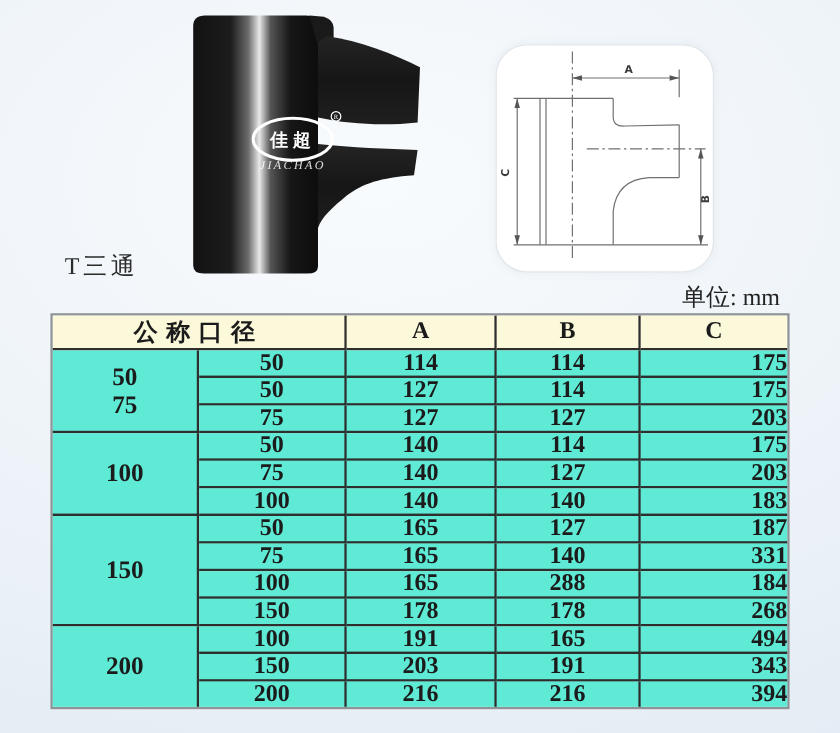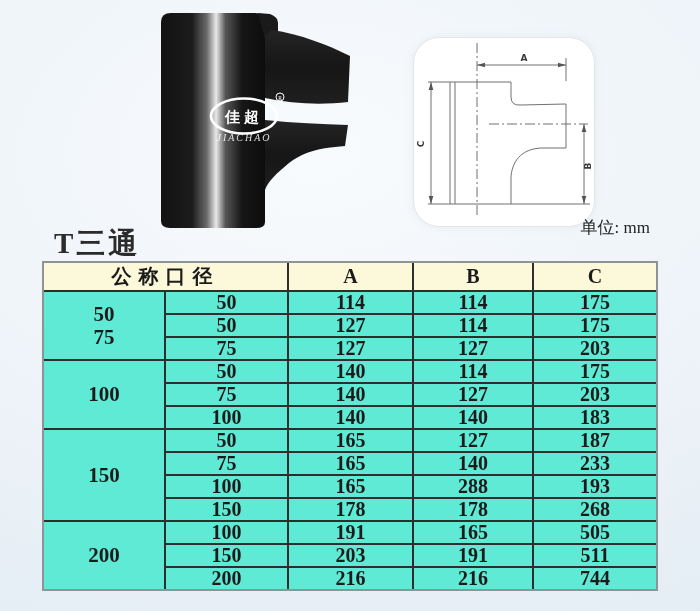--- a/index.html
+++ b/index.html
@@ -13,44 +13,44 @@
   
   .diagram-card{
     position:absolute;left:413px;top:37px;width:180px;height:188px;
     background:#ffffff;border:1px solid #e3e6e9;border-radius:26px;
     box-shadow:0 0 8px rgba(120,140,160,0.10);
   }
   .diagram-card svg{position:absolute;left:0;top:0;}
   .dim-label{font-family:"DejaVu Sans","Liberation Sans",sans-serif;font-size:9px;font-weight:bold;fill:#3a3a3a;}
   
   .doc-title{
-    position:absolute;left:54px;top:224px;font-size:29px;letter-spacing:3px;color:#2b2b2b;font-weight:bold;
+    position:absolute;left:54px;top:208px;font-size:20px;letter-spacing:3px;color:#2b2b2b;
   }
   .unit-label{
-    position:absolute;right:50px;top:216px;font-size:17px;color:#222;
+    position:absolute;right:50px;top:234px;font-size:20px;color:#222;
   }
   
   table.spec{
     position:absolute;left:42px;top:261px;width:616px;
     border-collapse:separate;border-spacing:0;table-layout:fixed;
     box-sizing:border-box;border:2px solid #8e9398;
     background:#fdfdfe;
   }
   table.spec th{
     background:#fcf9da;height:23px;padding:0;font-size:20px;font-weight:bold;
     text-align:center;vertical-align:middle;
     border-right:2px solid #2e2e2e;border-bottom:2px solid #2e2e2e;
   }
   table.spec th.merged{letter-spacing:0.35em;}
   table.spec th:last-child{border-right:none;}
   table.spec td{
     height:21px;padding:0;font-size:20px;line-height:21px;text-align:center;vertical-align:middle;
     border-right:2px solid #2e2e2e;border-bottom:2px solid #2e2e2e;background:#5eead4;font-weight:bold;
   }
-  table.spec td:last-child{border-right:none;}
+  table.spec td:last-child{border-right:none;text-align:right;}
   table.spec tbody tr:last-child td{border-bottom:none;}
   table.spec td.group{white-space:pre-line;line-height:23px;font-size:21px;}
 </style>
 </head>
 <body>
 
 <div class="page">
 
   <div class="photo">
     <svg width="246" height="232" viewBox="0 0 246 232">
@@ -189,49 +189,49 @@
           <td rowspan="4" class="group">150</td>
           <td>50</td>
           <td>165</td>
           <td>127</td>
           <td>187</td>
         </tr>
         <tr>
           <td>75</td>
           <td>165</td>
           <td>140</td>
-          <td>233</td>
+          <td>331</td>
         </tr>
         <tr>
           <td>100</td>
           <td>165</td>
           <td>288</td>
-          <td>193</td>
+          <td>184</td>
         </tr>
         <tr>
           <td>150</td>
           <td>178</td>
           <td>178</td>
           <td>268</td>
         </tr>
         <tr>
           <td rowspan="3" class="group" style="border-bottom: none;">200</td>
           <td>100</td>
           <td>191</td>
           <td>165</td>
-          <td>505</td>
+          <td>494</td>
         </tr>
         <tr>
           <td>150</td>
           <td>203</td>
           <td>191</td>
-          <td>511</td>
+          <td>343</td>
         </tr>
         <tr>
           <td>200</td>
           <td>216</td>
           <td>216</td>
-          <td>744</td>
+          <td>394</td>
         </tr>
       </tbody>
   </table>
 
 </div>
 
 </body></html>

